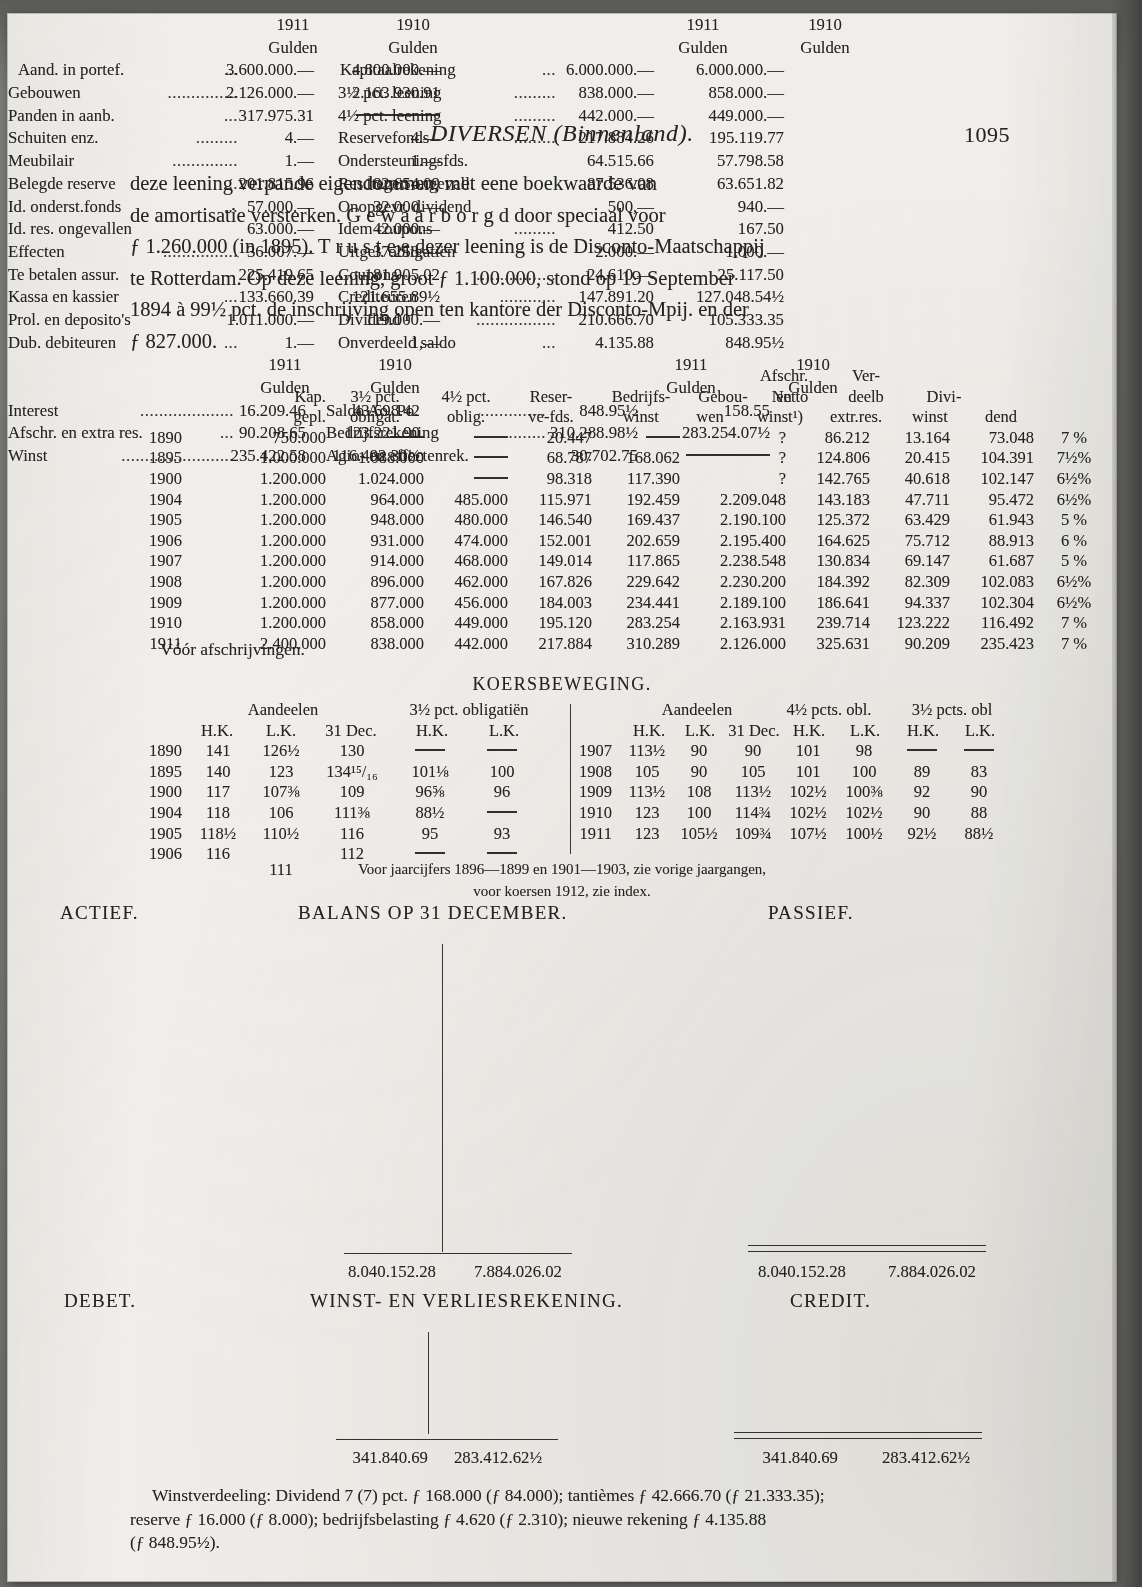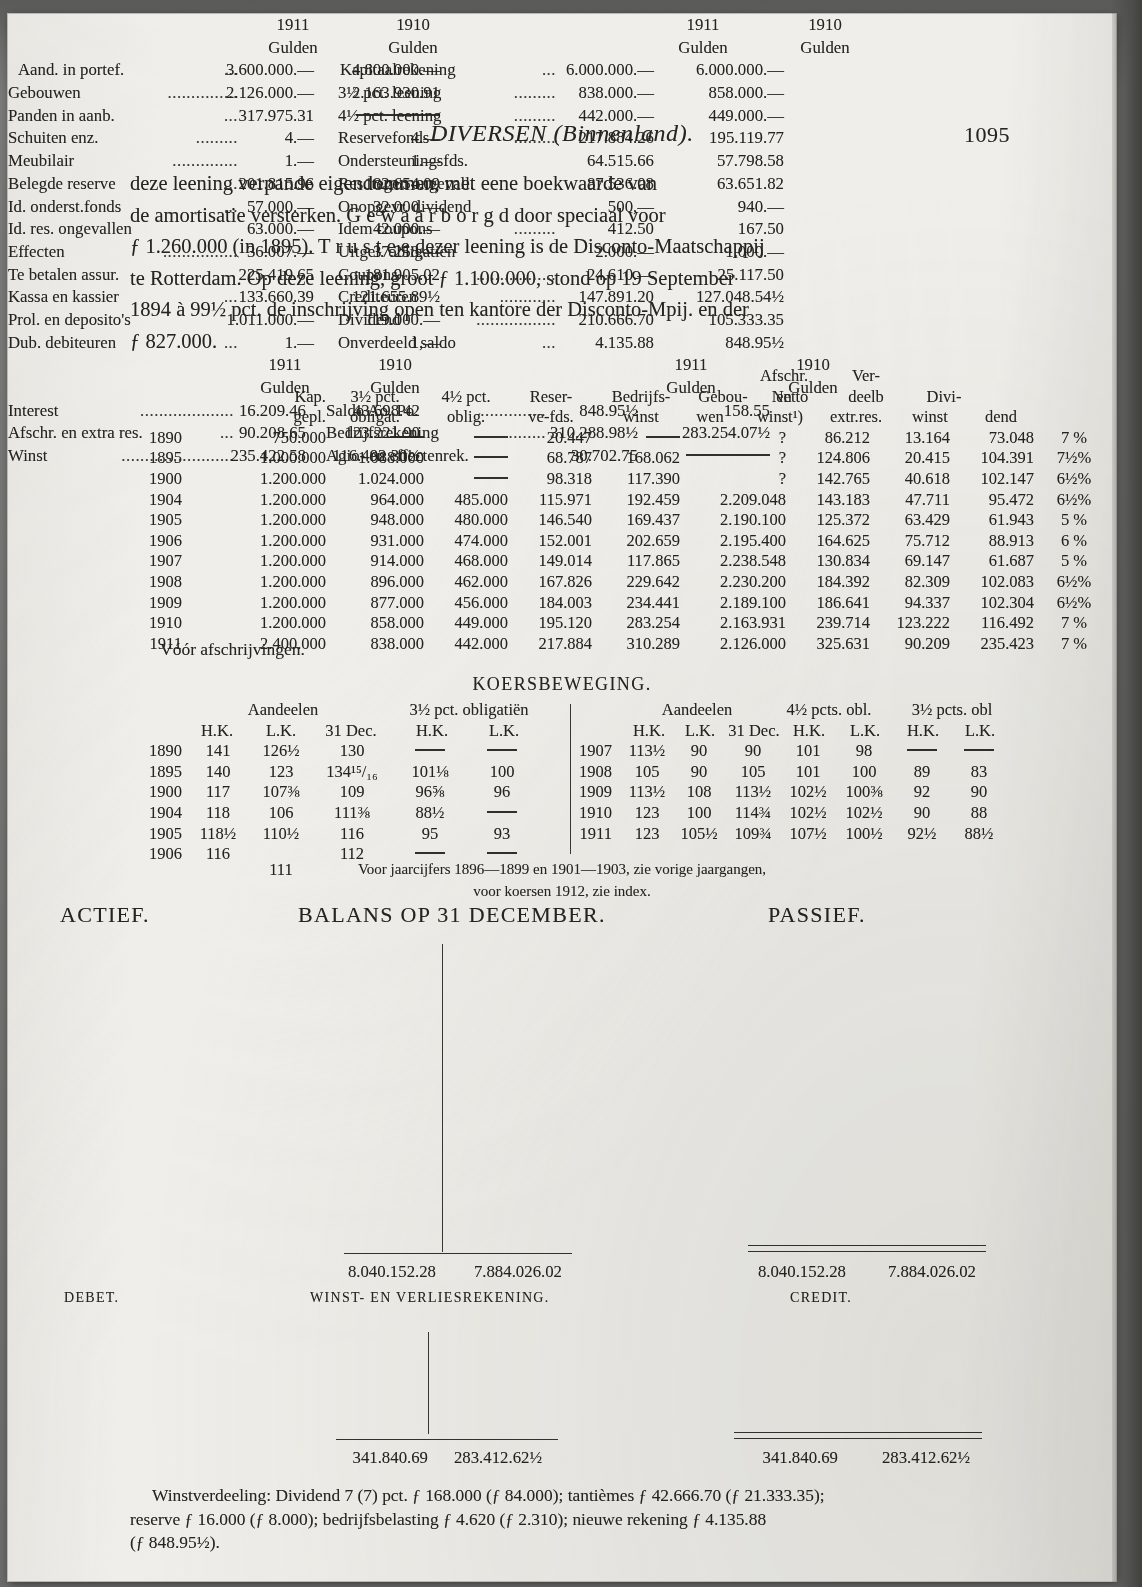--- a/index.html
+++ b/index.html
@@ -76,28 +76,28 @@
   #tbl-years{left:122px;top:352px;}
   
   .sec-title{position:absolute;font-size:18px;letter-spacing:1.4px;}
   #koers-title{left:0;top:660px;width:1108px;text-align:center;}
   #tbl-koers{left:122px;top:686px;}
   .vrule{position:absolute;width:0;border-left:1.6px solid #3a3834;}
   .note{position:absolute;width:1108px;text-align:center;font-size:15px;
         line-height:22px;}
   
   #balans-head{position:absolute;top:888px;width:1108px;height:24px;}
-  #balans-head .b{position:absolute;font-size:22px;letter-spacing:1.3px;}
+  #balans-head .b{position:absolute;font-size:19px;letter-spacing:1.3px;}
   #tbl-balans{left:122px;top:916px;font-size:16.8px;line-height:22.7px;}
   .dots{color:#3b3935;letter-spacing:.5px;}
   .rule{position:absolute;border-top:1.4px solid #34322e;}
   .rule2{position:absolute;border-top:1.2px solid #34322e;}
   
   #wv-head{position:absolute;top:1276px;width:1108px;height:24px;}
-  #wv-head .b{position:absolute;font-size:14px;letter-spacing:1.3px;}
+  #wv-head .b{position:absolute;font-size:19px;letter-spacing:1.3px;}
   #tbl-wv{left:122px;top:1304px;font-size:16.8px;line-height:22.7px;}
   
   #footnote{
     position:absolute;left:122px;top:1470px;width:880px;
     font-size:17.4px;line-height:23.5px;text-align:justify;
   }
   #footnote .ln{display:block;white-space:nowrap;}
   
   .content{
     text-shadow:0 0 .6px rgba(40,38,34,.28);

